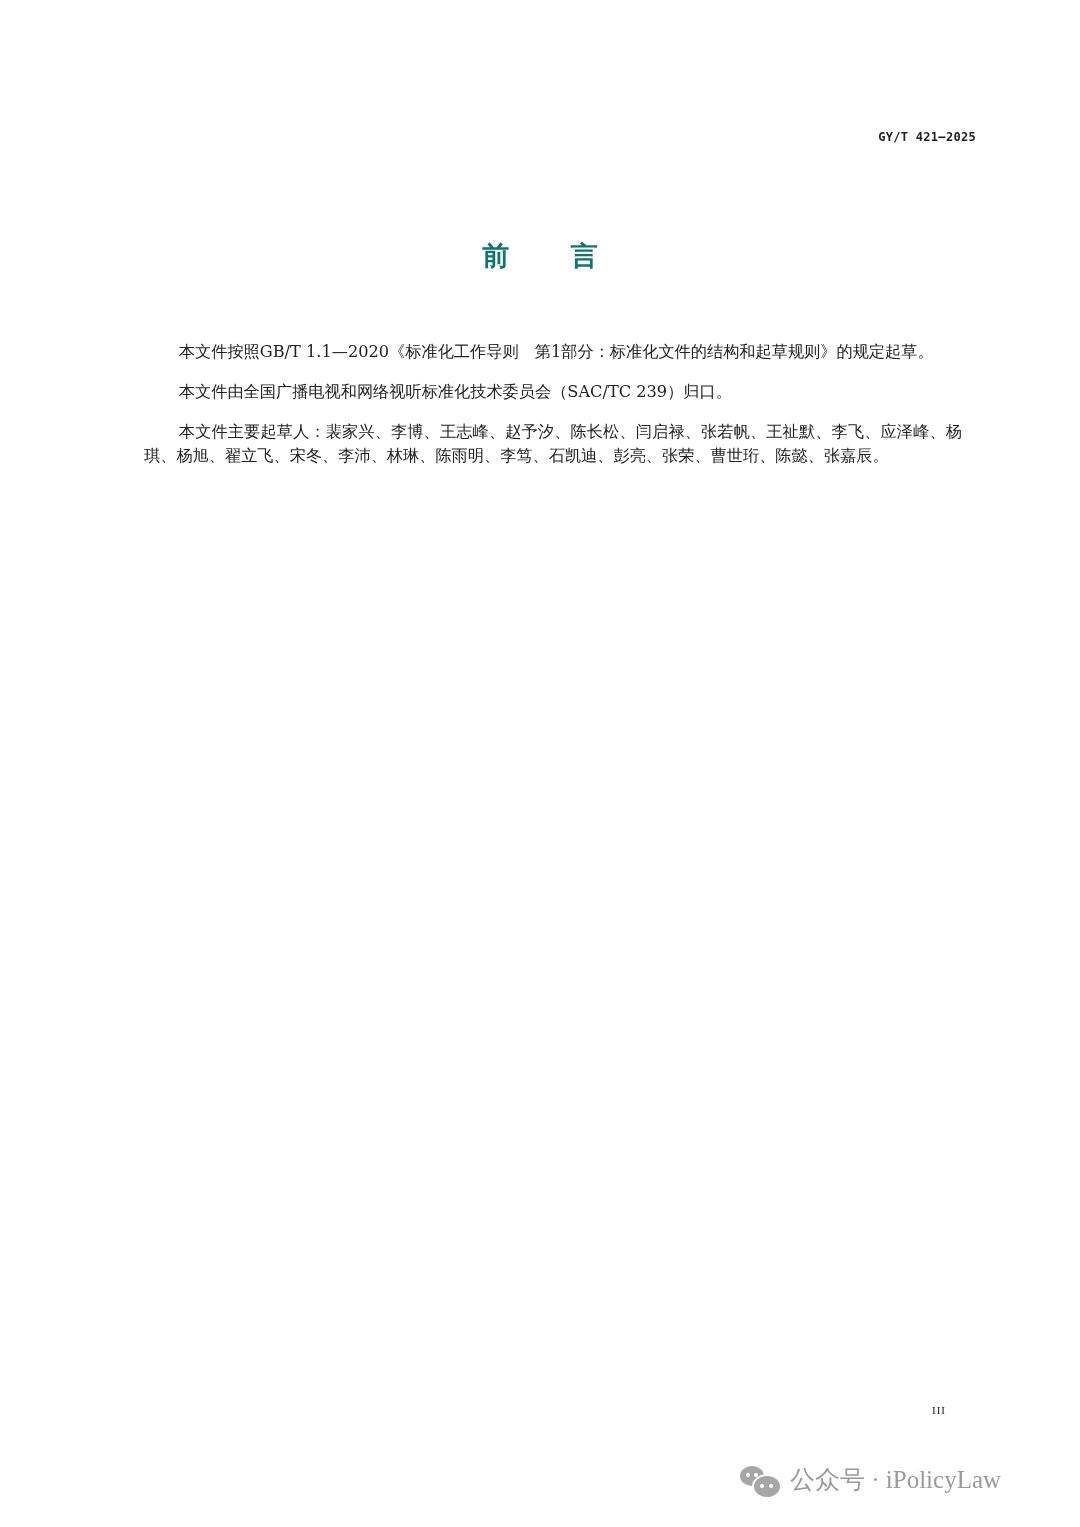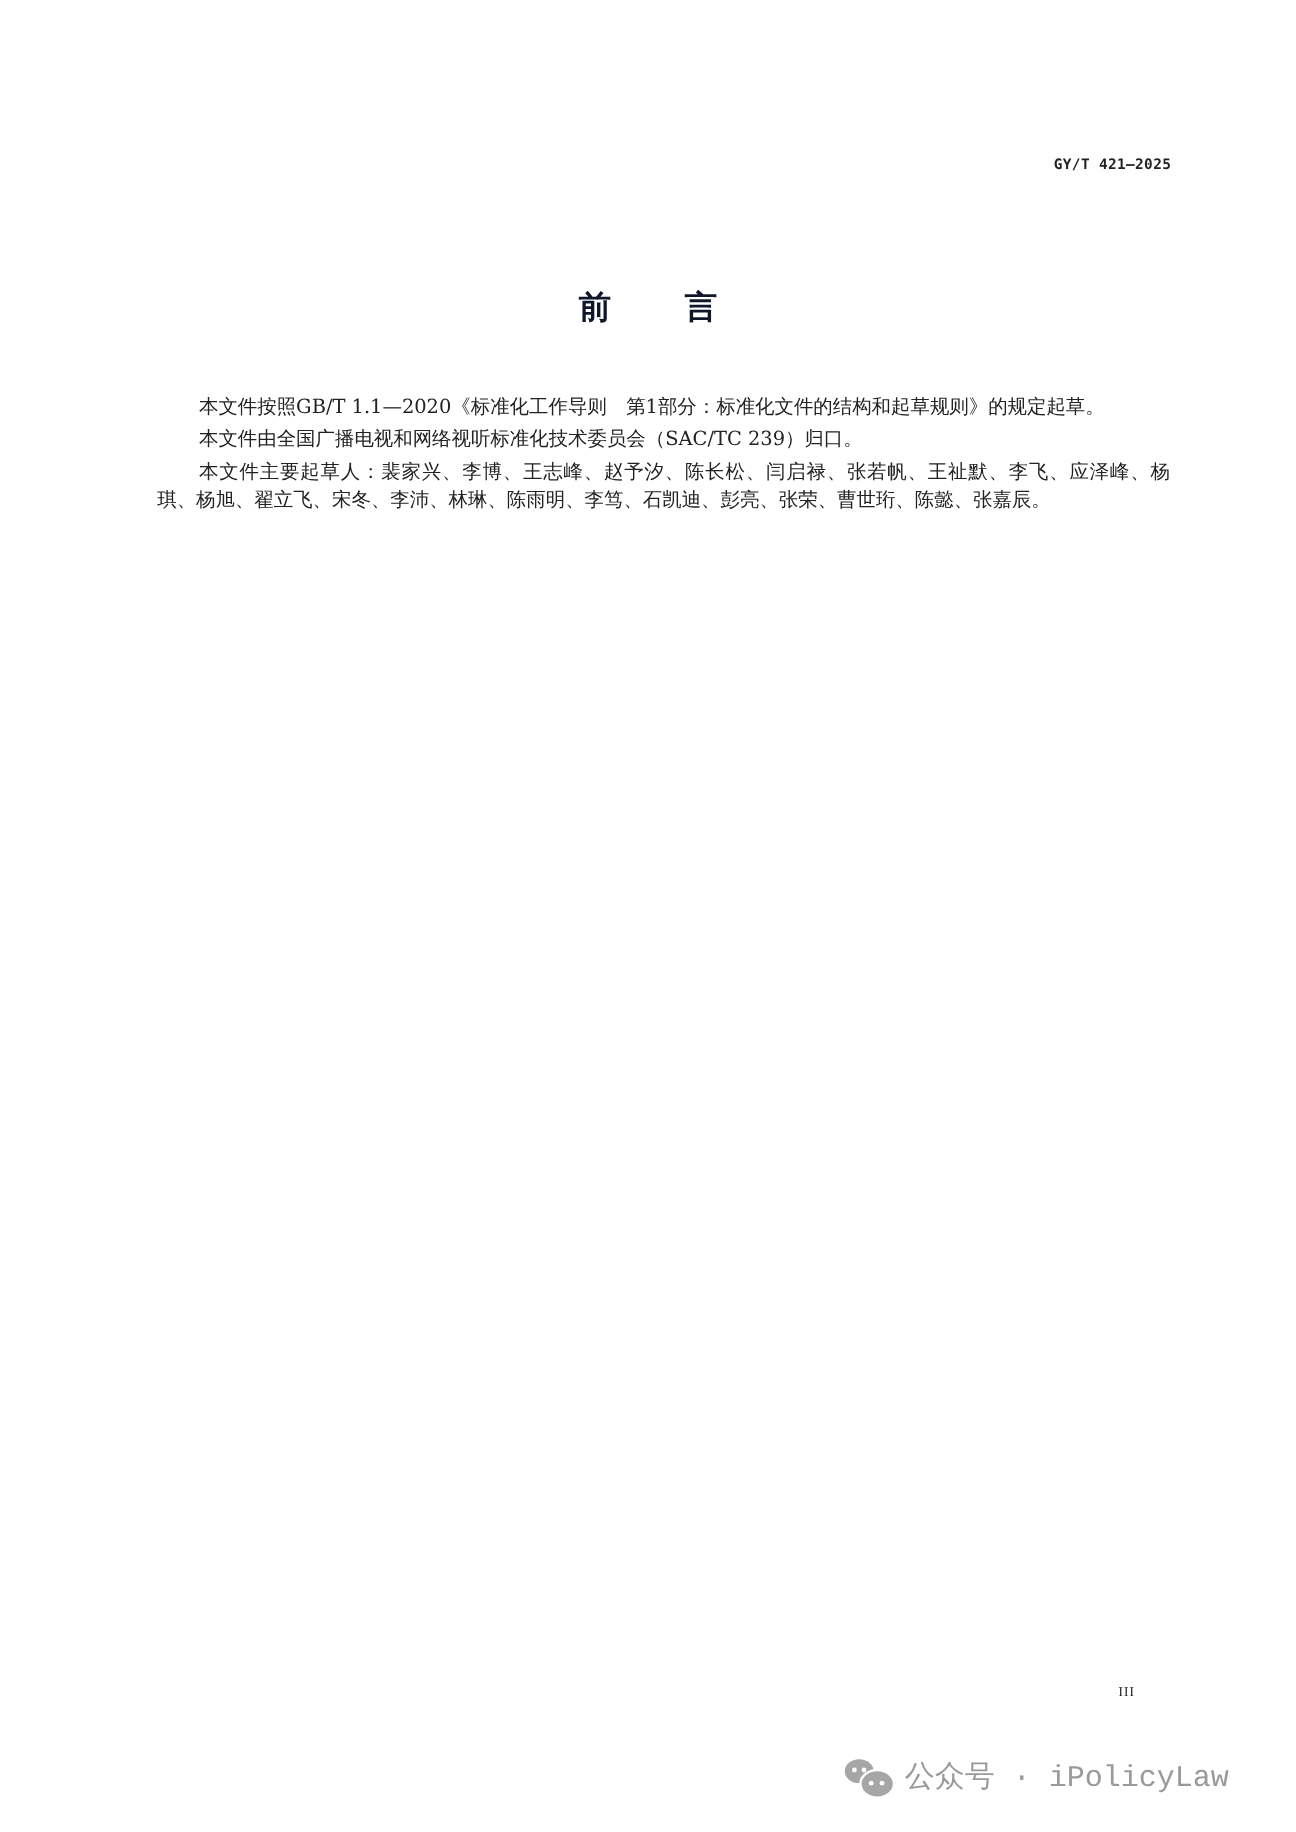--- a/index.html
+++ b/index.html
@@ -8,36 +8,36 @@
     font-family: "DejaVu Serif", "Liberation Serif", serif; color: #1a1a1a;
   }
   .std-code {
     position: absolute; top: 130px; right: 104px;
     font-family: "DejaVu Sans Mono", "Liberation Mono", monospace;
     font-size: 12px; font-weight: bold; color: #222; letter-spacing: 0.3px;
   }
   .title {
     position: absolute; top: 238px; left: 0; width: 1080px; text-align: center;
     font-family: "DejaVu Sans", "Liberation Sans", sans-serif;
-    font-size: 27px; font-weight: bold; color: #0f172a; letter-spacing: 0;
+    font-size: 27px; font-weight: bold; color: #0f766e; letter-spacing: 0;
   }
   .title span { display: inline-block; margin: 0 26px; }
   .body-text {
     position: absolute; top: 324px; left: 128px; width: 850px;
     font-size: 16.2px; line-height: 24px; color: #222;
     text-align: justify; text-justify: inter-character;
   }
-  .body-text p { margin: 3px; text-indent: 2.15em; }
+  .body-text p { margin: 16px; text-indent: 2.15em; }
   .page-num {
     position: absolute; top: 1404px; left: 932px;
     font-family: "Liberation Serif", "DejaVu Serif", serif; font-size: 11px; color: #222; letter-spacing: 1px;
   }
   .watermark {
-    position: absolute; top: 1463px; left: 704px; display: flex; align-items: center;
-    color: #9a9a9a; font-family: Liberation Mono, monospace; font-size: 25px;
+    position: absolute; top: 1463px; left: 740px; display: flex; align-items: center;
+    color: #9a9a9a; font-family: Liberation Serif, serif; font-size: 25px;
   }
   .watermark .wx { width: 40px; height: 32px; position: relative; margin-right: 10px; }
   .bubble1 { position: absolute; left: 0; top: 2px; width: 24px; height: 20px; border-radius: 50%; background: #a6a6a6; }
   .bubble2 { position: absolute; left: 12px; top: 10px; width: 26px; height: 21px; border-radius: 50%; background: #a6a6a6; border: 2px solid #fff; }
   .eye { position: absolute; width: 4px; height: 4px; border-radius: 50%; background: #fff; }
 </style>
 </head>
 <body>
 
 <div class="std-code">GY/T 421—2025</div>

